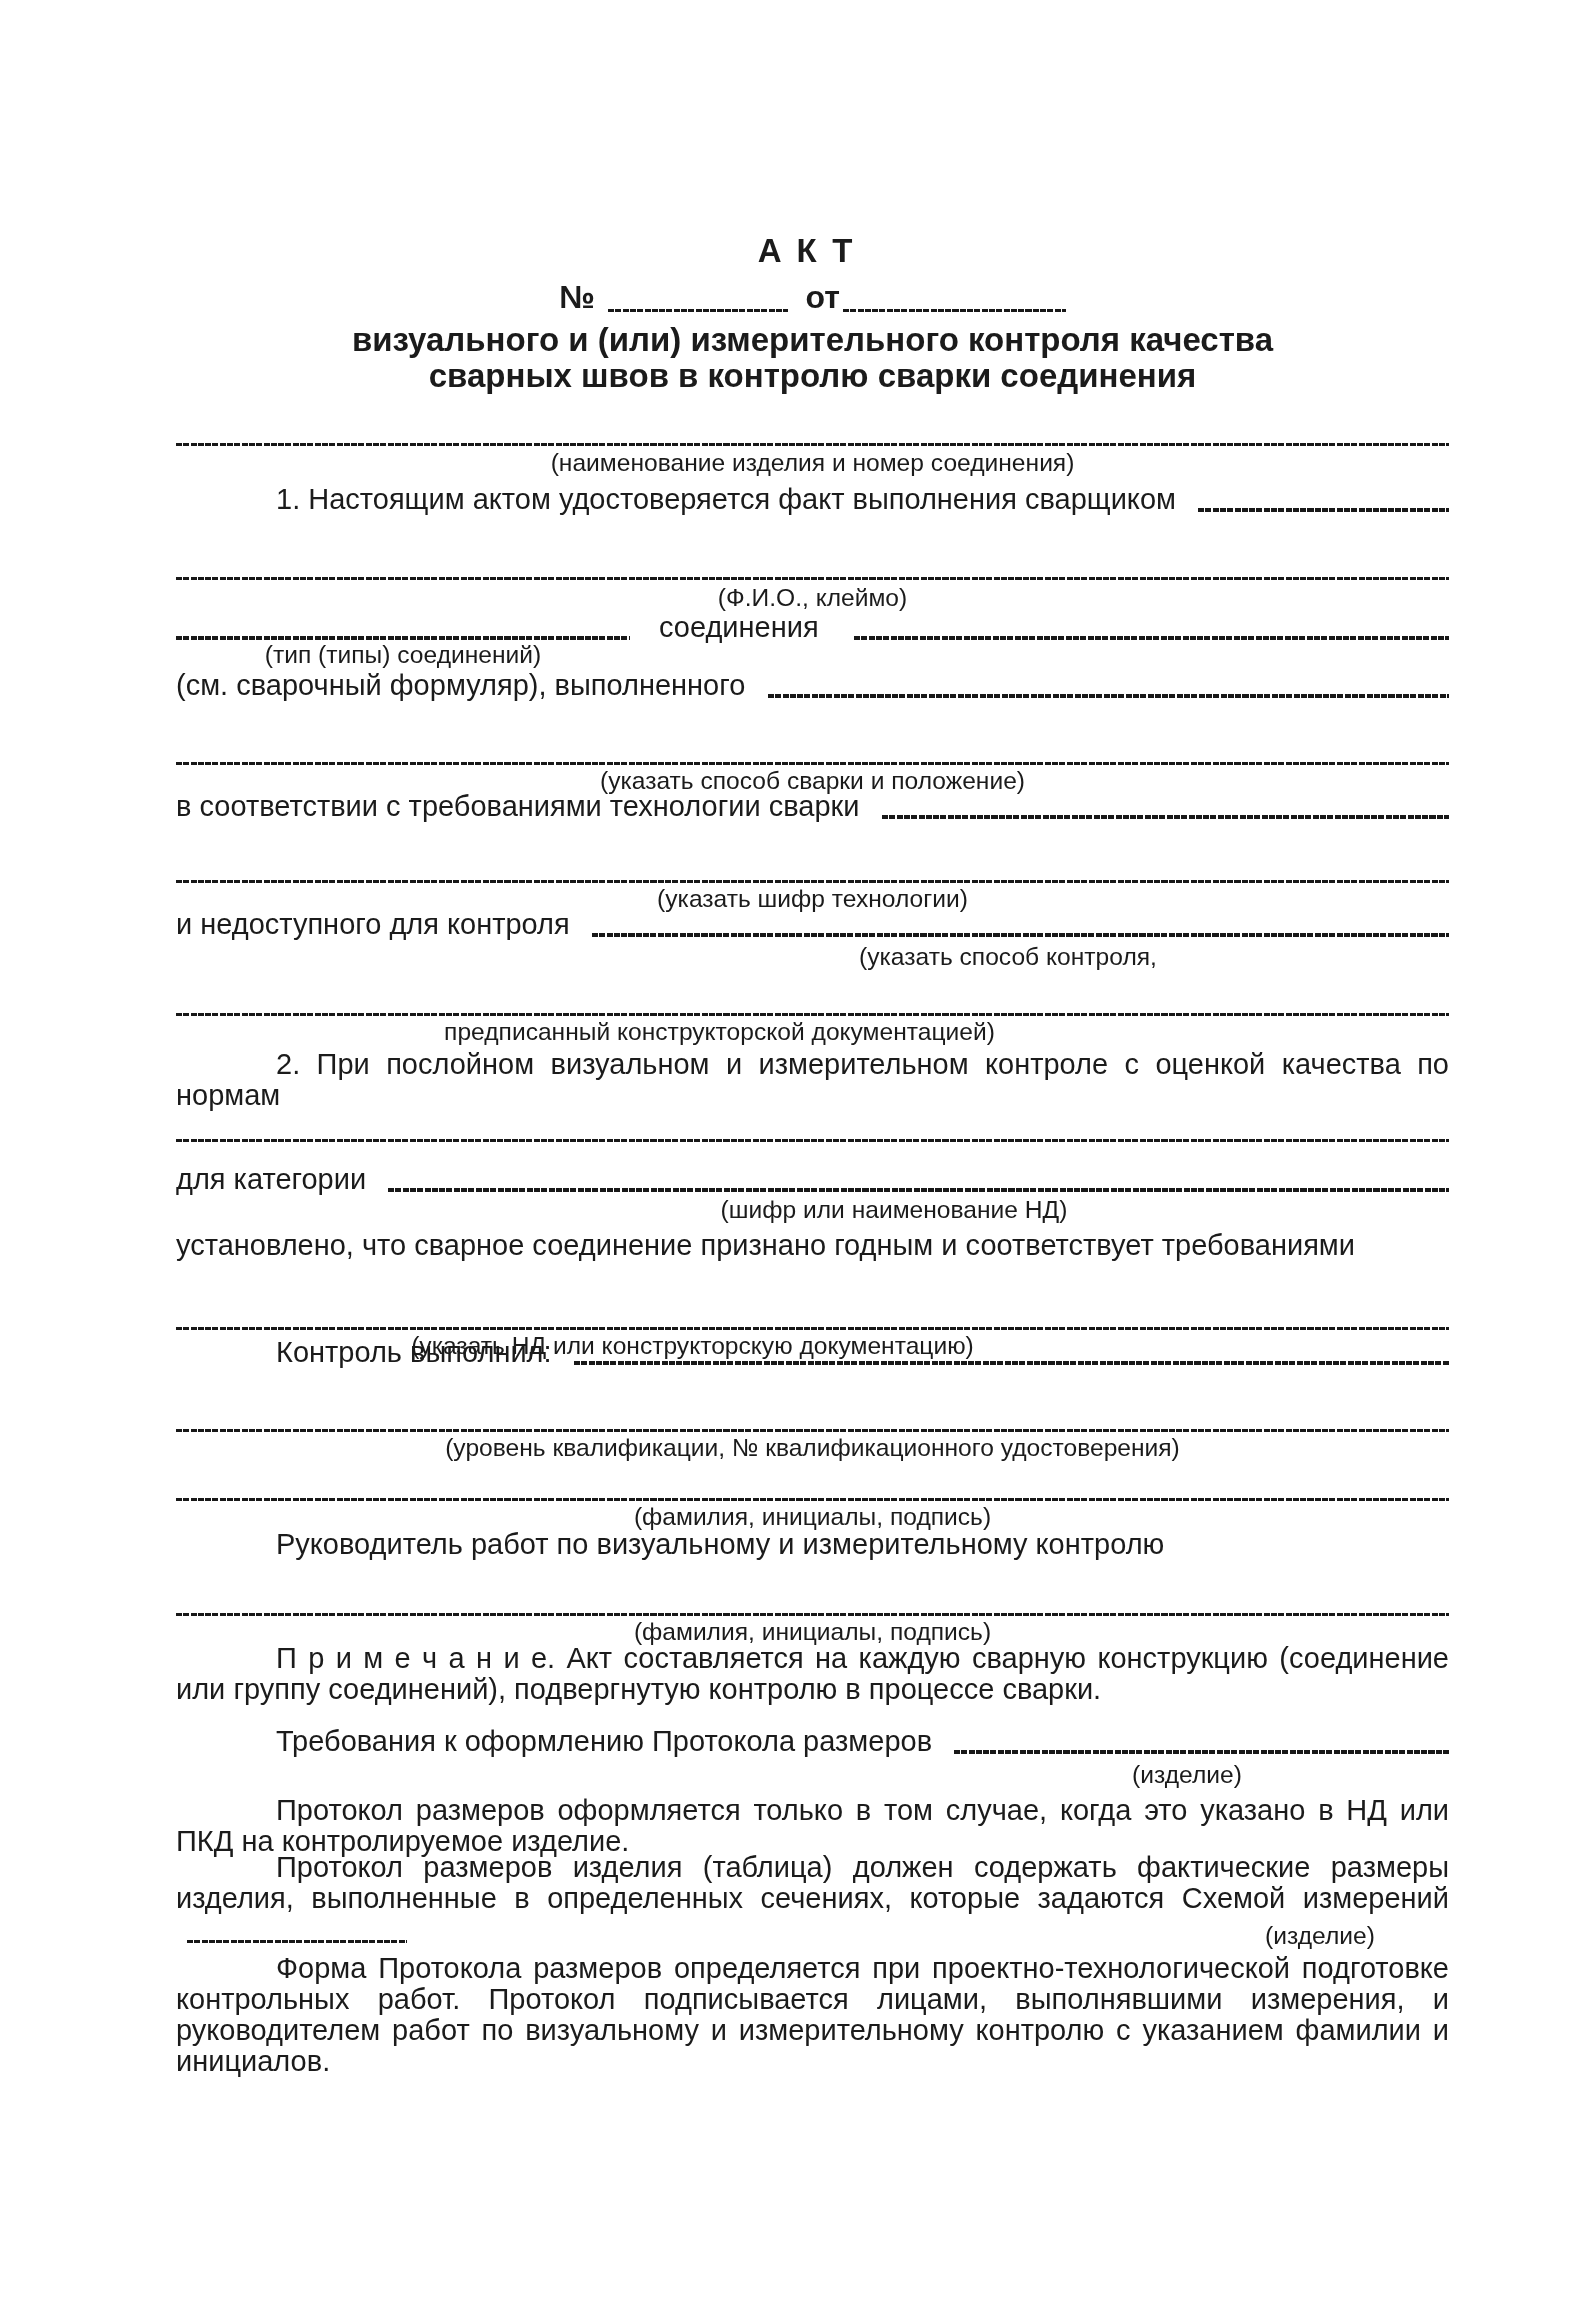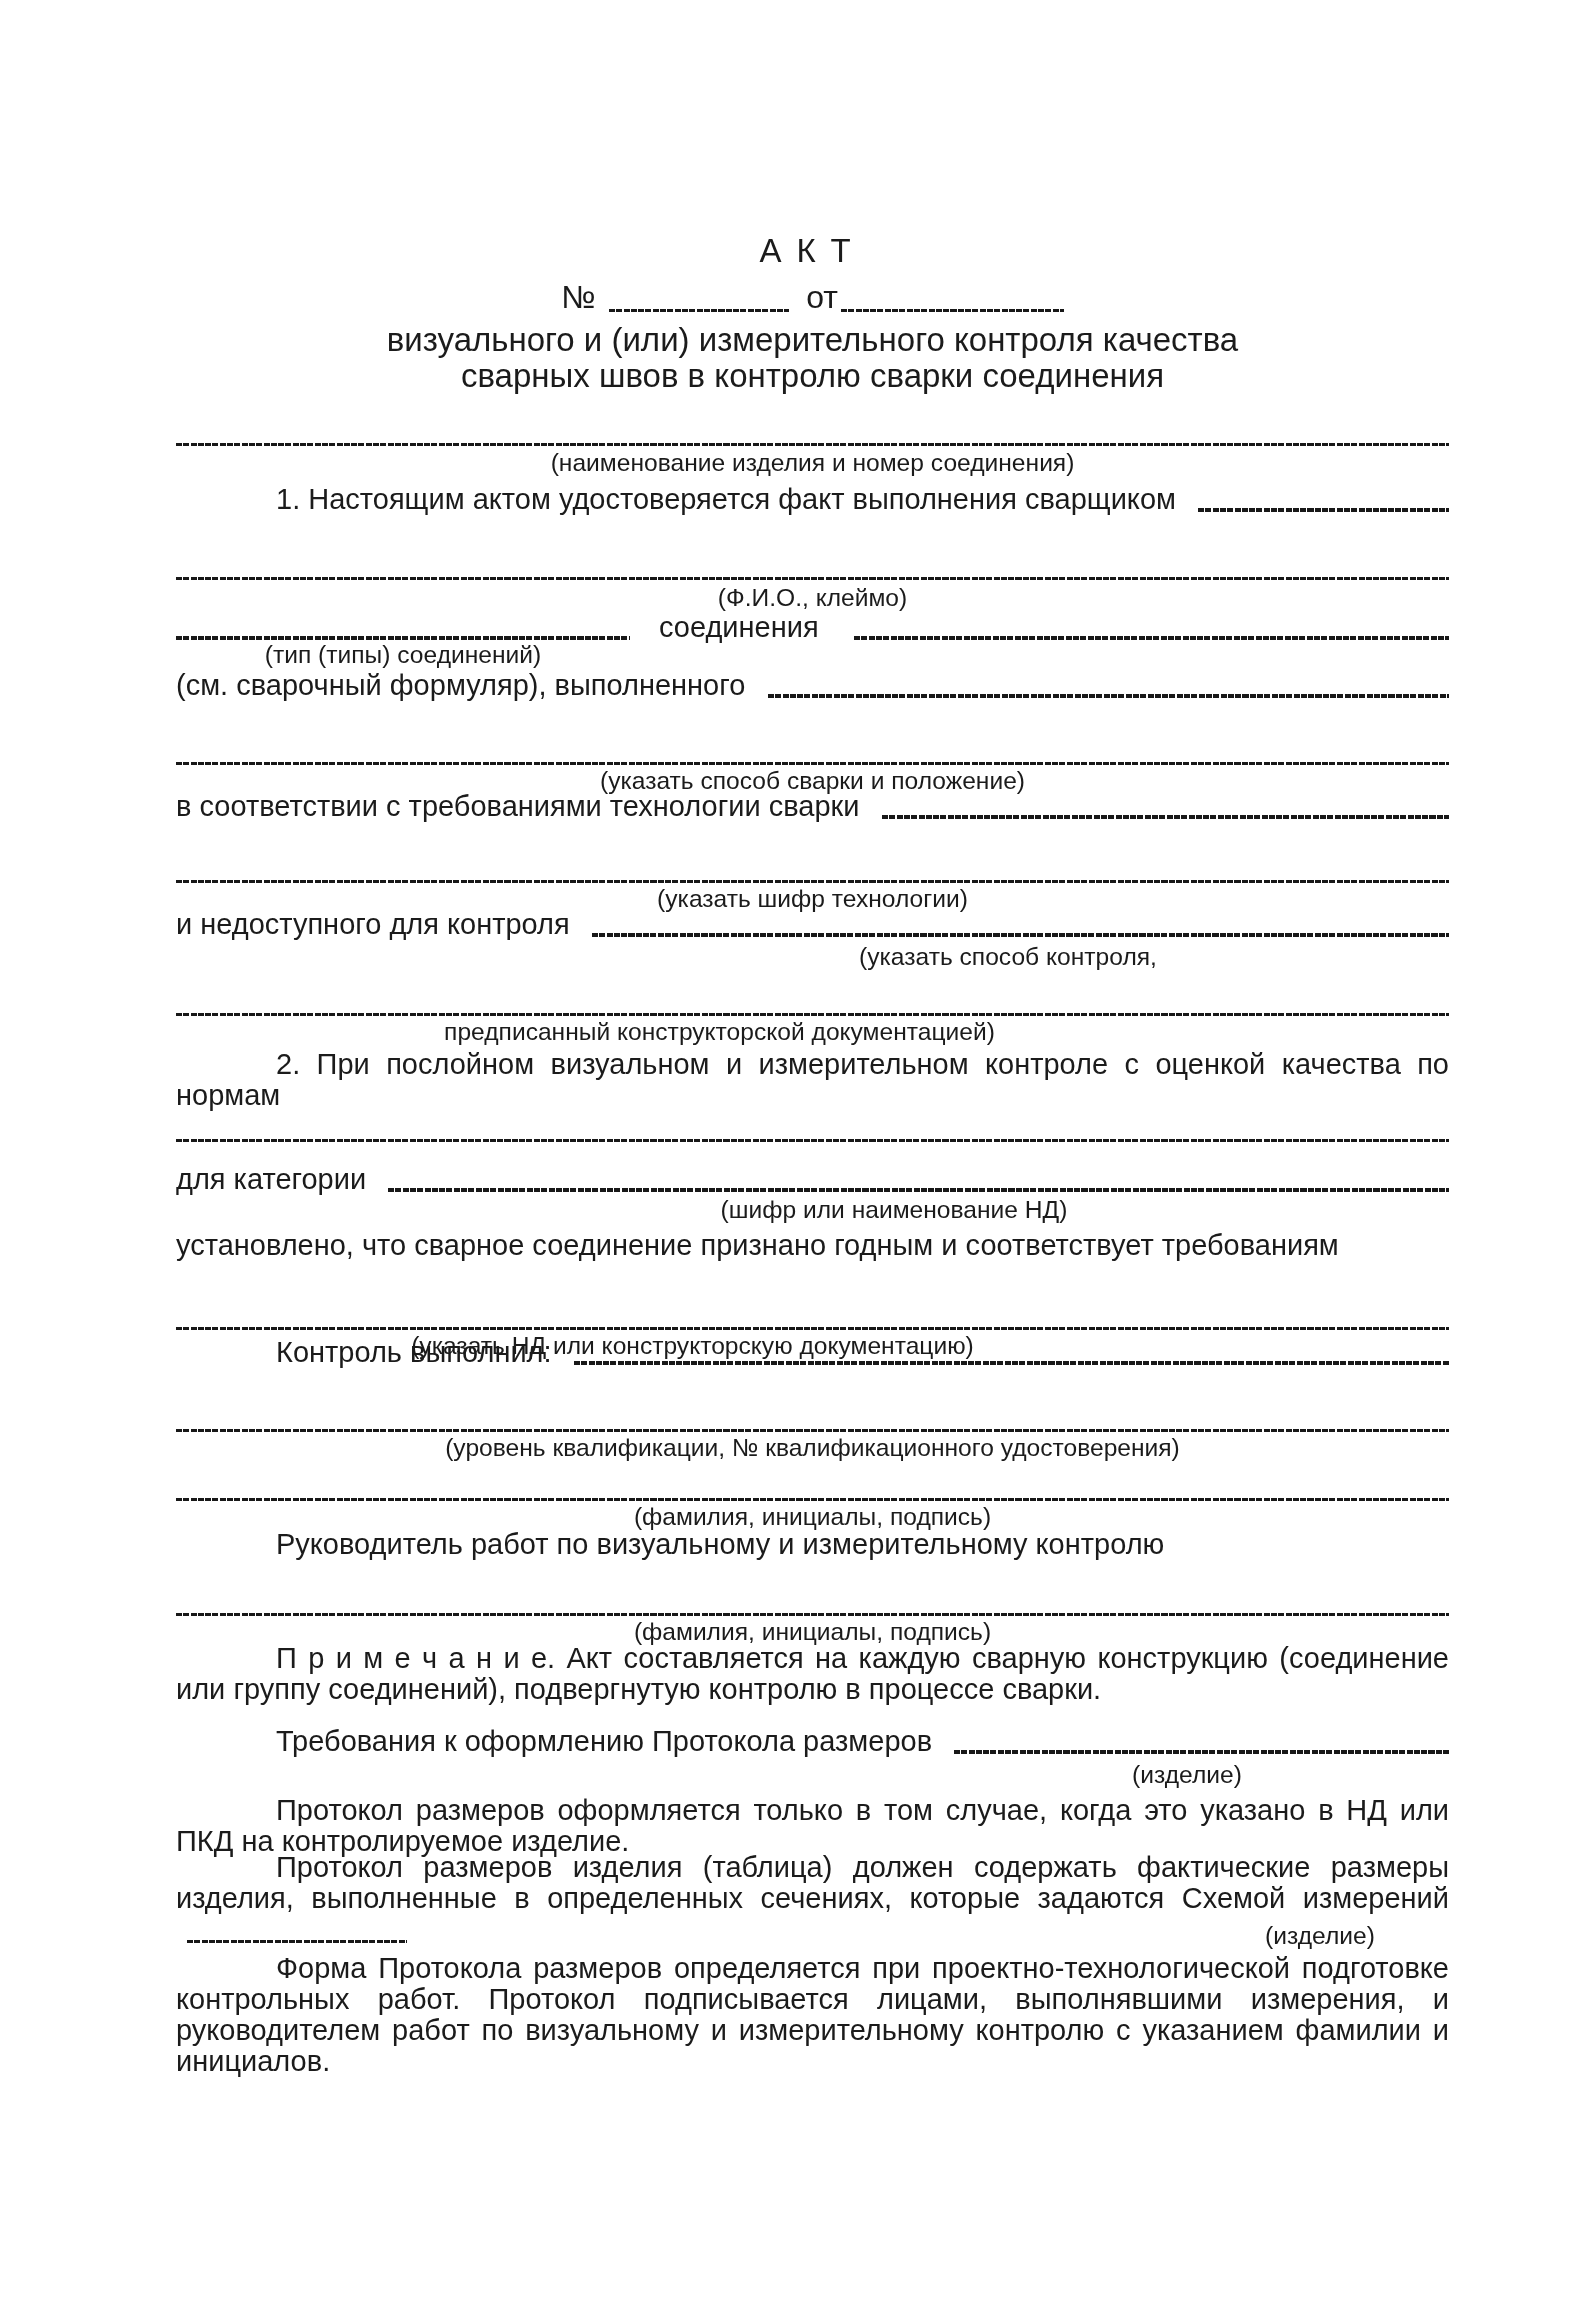--- a/index.html
+++ b/index.html
@@ -12,21 +12,21 @@
     font-family: "Liberation Sans", sans-serif;
     color: #1b1b1b;
     overflow: hidden;
   }
   
   .title-line {
     position: absolute;
     left: 176px;
     width: 1273px;
     text-align: center;
-    font-weight: normal;
+    font-weight: bold;
     white-space: nowrap;
   }
   .act-title { font-size: 33px; letter-spacing: 0.45em; }
   .num-line  { font-size: 32px; }
   .subtitle  { font-size: 33px; }
   
   .row {
     position: absolute;
     left: 176px;
     width: 1273px;
@@ -137,21 +137,21 @@
 
   <div class="par" style="top:1049px">2. При послойном визуальном и измерительном контроле с оценкой качества по нормам</div>
   <div class="rule" style="top:1139px"></div>
 
   <div class="row" style="top:1164px">
     <span class="txt">для категории</span>
     <span class="fill"></span>
   </div>
   <div class="cap" style="top:1195px; left:339px; width:1110px">(шифр или наименование НД)</div>
 
-  <div class="par noindent" style="top:1230px">установлено, что сварное соединение признано годным и соответствует требованиям</div>
+  <div class="par noindent" style="top:1230px">установлено, что сварное соединение признано годным и соответствует требованиями</div>
   <div class="rule" style="top:1327px"></div>
   <div class="cap full" style="top:1331px; transform:translateX(-120px)">(указать НД или конструкторскую документацию)</div>
 
   <div class="row" style="top:1337px">
     <span class="txt indent">Контроль выполнил:</span>
     <span class="fill"></span>
   </div>
   <div class="rule" style="top:1429px"></div>
   <div class="cap full" style="top:1433px">(уровень квалификации, № квалификационного удостоверения)</div>
 

